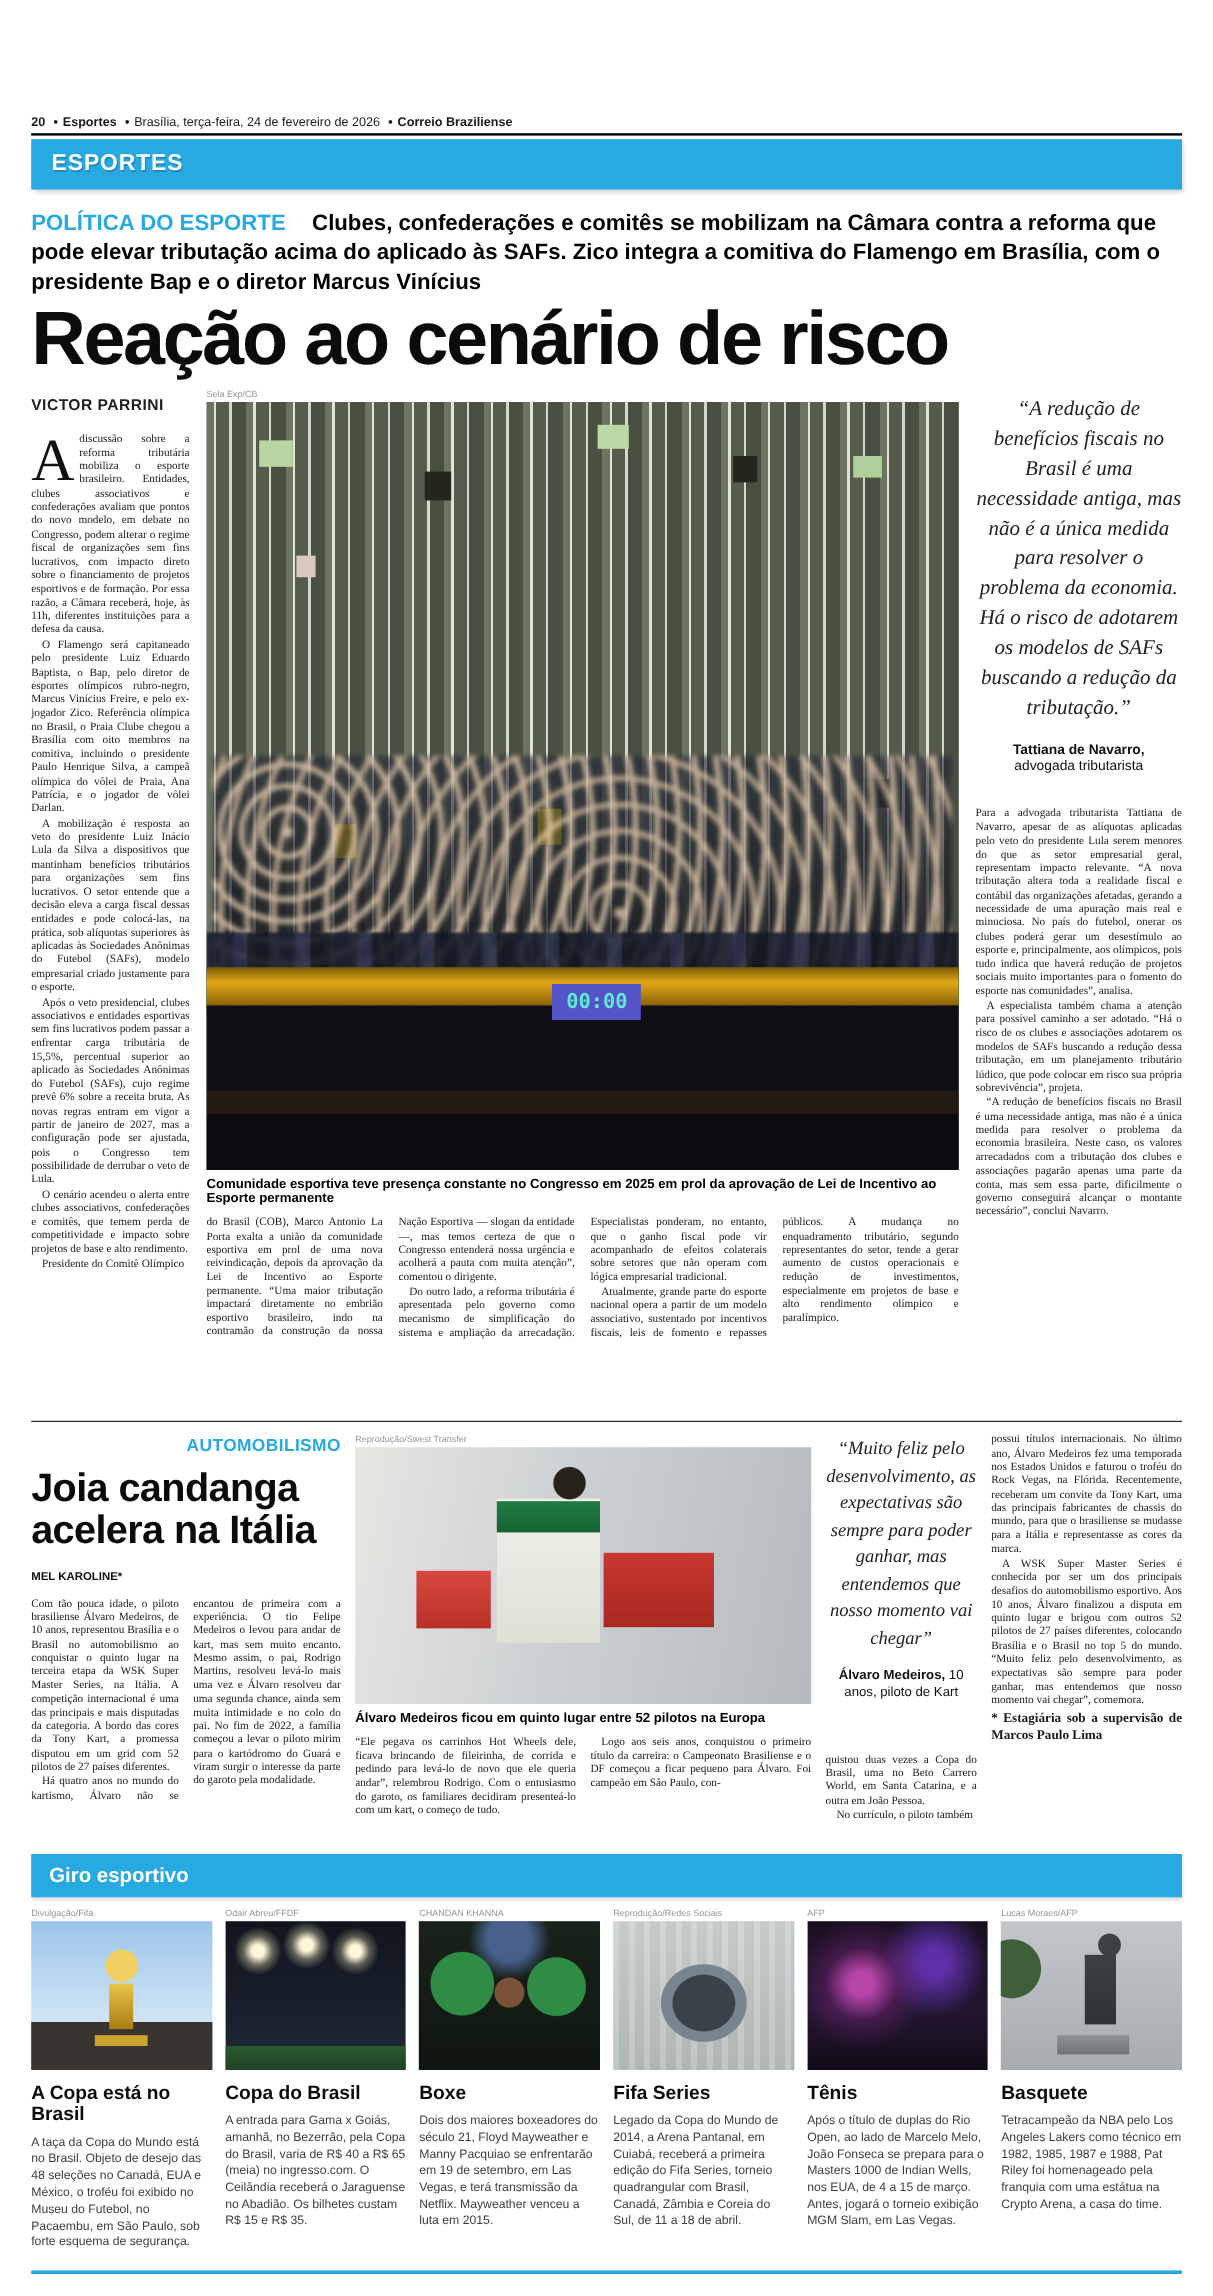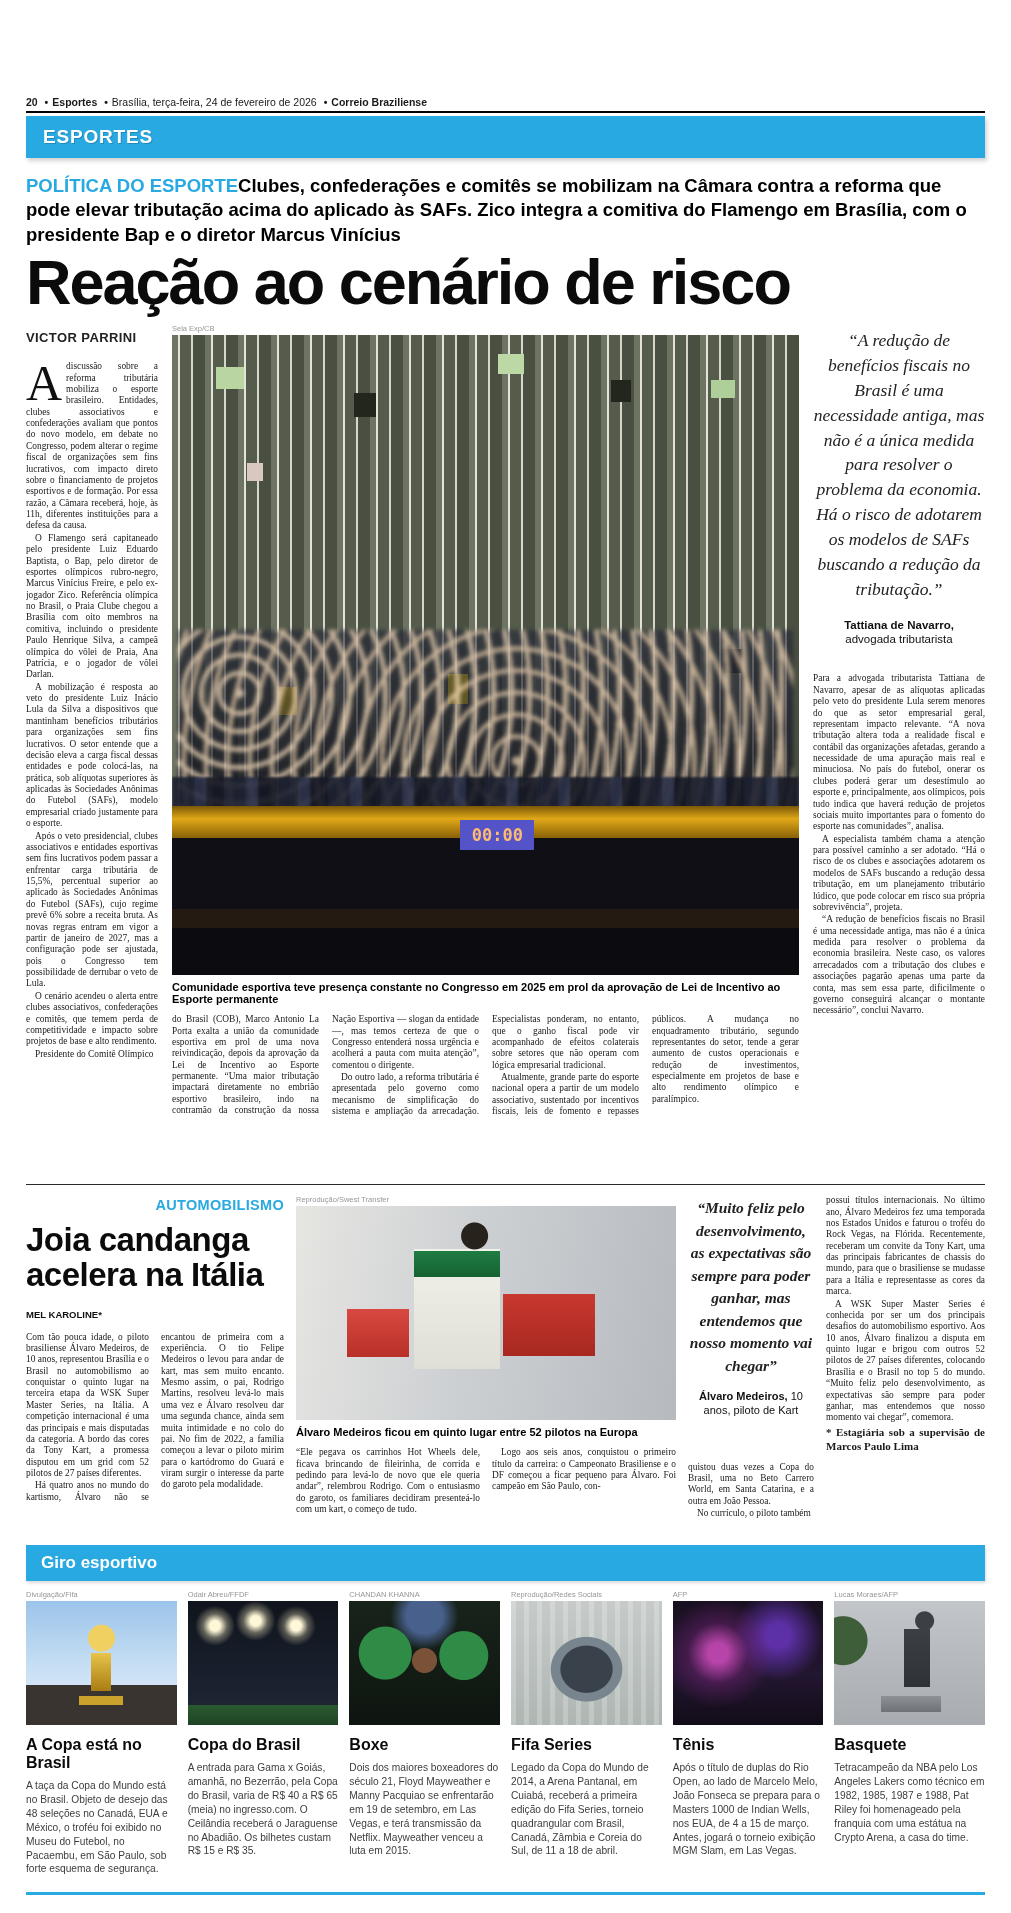--- a/index.html
+++ b/index.html
@@ -11,21 +11,21 @@
   .folio .b{font-weight:bold;}
   .folio .sep::before{content:"\2022";margin:0 4px;font-weight:bold;}
 
   
   .banner{margin-top:3px;background:#29A9E1;height:42px;display:flex;align-items:center;padding:0 17px;
           color:#fff;font-weight:bold;font-size:19px;letter-spacing:.8px;box-shadow:2px 3px 4px rgba(0,0,0,.18);
           text-shadow:1px 1px 0 rgba(0,0,0,.18);}
 
   
   .deck{margin:16px 0 2px;font-size:18.5px;font-weight:bold;line-height:1.32;color:#000;}
-  .deck .kicker{color:#29A9E1;margin-right:0;}
+  .deck .kicker{color:#29A9E1;margin-right:22px;}
 
   h1.headline{margin:4px 0 10px;font-size:63px;line-height:1.0;letter-spacing:-2px;color:#0b0b0b;font-weight:bold;}
 
   
   .main{display:grid;grid-template-columns:132px 1fr 172px;column-gap:14px;}
   .byline{font-size:13px;font-weight:bold;letter-spacing:.4px;color:#222;margin:6px 0 16px;}
   .serif{font-family:"Liberation Serif",serif;font-size:9.4px;line-height:1.21;text-align:justify;color:#1a1a1a;}
   .serif p{margin:0 0 1px;text-indent:9px;}
   .serif p.noind{text-indent:0;}
   .col1{height:726px;overflow:hidden;}
@@ -47,21 +47,21 @@
   .patch.d3{left:88%;top:49%;width:18px;height:24px;background:#2a2d22;}
   .patch.p1{left:12%;top:20%;width:16px;height:18px;background:#d8c8c0;}
   .crowd{position:absolute;left:1%;right:1%;top:46%;height:33%;filter:blur(2px);opacity:.88;background:
       repeating-radial-gradient(circle at 10% 30%,#d9c2a8 0 4px,rgba(0,0,0,0) 5px 18px),
       repeating-radial-gradient(circle at 55% 62%,#c9b198 0 4px,rgba(0,0,0,0) 5px 22px),
       linear-gradient(rgba(36,38,54,.7),rgba(16,16,24,.95));}
   .band{position:absolute;left:0;right:0;top:73.5%;height:5%;background:linear-gradient(#7a5808,#e0a818 40%,#8a6208);}
   .floor{position:absolute;left:0;right:0;top:78.5%;bottom:0;background:linear-gradient(#100f16 0 52%,#241a12 52% 66%,#0c0b10 66%);}
   .frontrow{position:absolute;left:0;right:0;top:69%;height:10%;filter:blur(1px);background:
       repeating-linear-gradient(90deg,#1c2030 0 22px,#2a3048 22px 34px,#151824 34px 52px);opacity:.9;}
-  .timer{position:absolute;left:46%;top:75.8%;width:74px;height:30px;background:#5553c8;color:#fdba74;
+  .timer{position:absolute;left:46%;top:75.8%;width:74px;height:30px;background:#5553c8;color:#5eead4;
          font-family:"DejaVu Sans Mono",monospace;font-size:17px;font-weight:bold;display:flex;align-items:center;justify-content:center;}
 
   .caption{font-size:11px;font-weight:bold;color:#000;margin:6px 0 9px;}
   .bottomcols{columns:4;column-gap:13px;height:158px;overflow:hidden;}
 
   
   .railquote{font-family:"Liberation Serif",serif;font-style:italic;font-size:17.5px;line-height:1.42;text-align:center;color:#222;margin:4px 0 16px;}
   .attrib{text-align:center;font-size:11.5px;line-height:1.3;margin-bottom:26px;color:#111;}
   .attrib .name{font-weight:bold;}
   .railbody{height:474px;overflow:hidden;}
@@ -75,21 +75,21 @@
   .autobyline{font-size:9.5px;font-weight:bold;margin:0 0 12px;}
   .autocols{columns:2;column-gap:12px;height:198px;overflow:hidden;}
   .kart{height:214px;background:
       radial-gradient(circle at 47% 14%,#28221c 0 13px,rgba(0,0,0,0) 14px),
       linear-gradient(#1e7c42,#166232) no-repeat 40% 24%/86px 26px,
       linear-gradient(#f2f1ea,#e0dfd6) no-repeat 40% 46%/86px 120px,
       linear-gradient(#c83830,#a82820) no-repeat 72% 58%/92px 62px,
       linear-gradient(#d84840,#b83028) no-repeat 16% 62%/62px 48px,
       linear-gradient(100deg,#e6e6e2,#cdd0d3 45%,#b6babf);}
   .undkart{columns:2;column-gap:12px;height:86px;overflow:hidden;}
-  .autoquote{font-family:"Liberation Serif",serif;font-style:italic;font-size:15.5px;line-height:1.45;text-align:center;color:#222;margin:2px 0 12px;font-weight:bold;}
+  .autoquote{font-family:"Liberation Serif",serif;font-style:italic;font-size:15.5px;line-height:1.45;text-align:center;color:#222;margin:2px 0 12px;}
   .qattrib{text-align:center;font-size:11px;line-height:1.3;margin-bottom:0;}
   .qattrib .name{font-weight:bold;}
   .qcont{margin-top:44px;}
   .autoright{height:322px;overflow:hidden;}
   .note{font-weight:bold;font-size:11px;line-height:1.3;margin-top:8px;}
 
   
   .giro-bar{margin-top:12px;background:#29A9E1;height:36px;display:flex;align-items:center;padding:0 15px;
             color:#fff;font-weight:bold;font-size:17px;box-shadow:1px 2px 3px rgba(0,0,0,.15);}
   .giro-grid{display:grid;grid-template-columns:repeat(6,1fr);column-gap:11px;margin-top:9px;}

